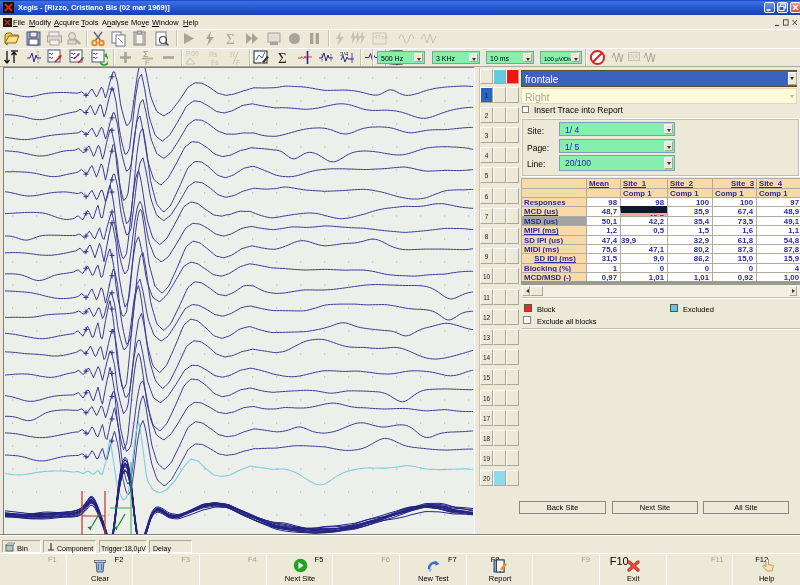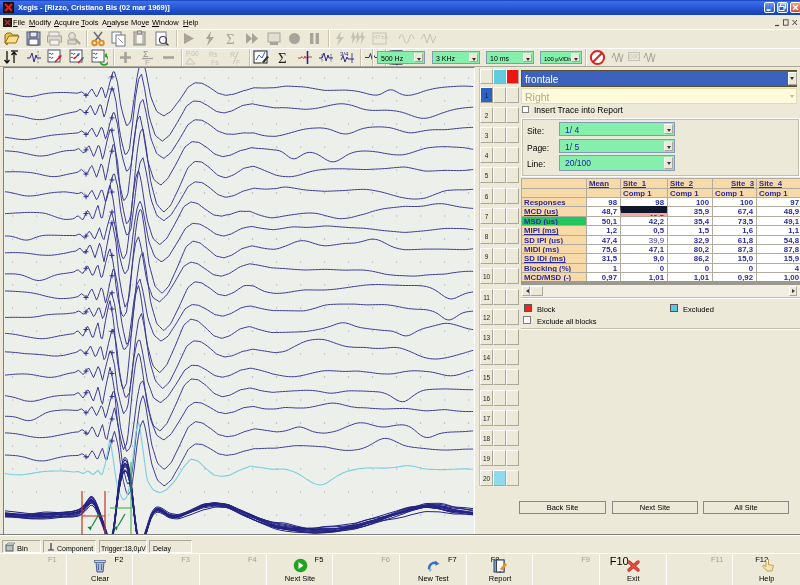--- a/index.html
+++ b/index.html
@@ -407,45 +407,45 @@
 <div class="abs" style="left:620px;top:197px;width:47px;height:9.4px;background:#fff;border-left:1px solid #b0aca0;border-top:1px solid #b0aca0;color:#2a2aa0;font-size:7.8px;font-weight:bold;text-align:right;padding-right:3px;line-height:9.4px;white-space:nowrap;overflow:hidden">98</div>
 <div class="abs" style="left:667px;top:197px;width:45px;height:9.4px;background:#fff;border-left:1px solid #b0aca0;border-top:1px solid #b0aca0;color:#2a2aa0;font-size:7.8px;font-weight:bold;text-align:right;padding-right:3px;line-height:9.4px;white-space:nowrap;overflow:hidden">100</div>
 <div class="abs" style="left:712px;top:197px;width:44px;height:9.4px;background:#fff;border-left:1px solid #b0aca0;border-top:1px solid #b0aca0;color:#2a2aa0;font-size:7.8px;font-weight:bold;text-align:right;padding-right:3px;line-height:9.4px;white-space:nowrap;overflow:hidden">100</div>
 <div class="abs" style="left:756px;top:197px;width:46px;height:9.4px;background:#fff;border-left:1px solid #b0aca0;border-top:1px solid #b0aca0;color:#2a2aa0;font-size:7.8px;font-weight:bold;text-align:right;padding-right:3px;line-height:9.4px;white-space:nowrap;overflow:hidden">97</div>
 <div class="abs" style="left:521px;top:206.4px;width:65px;height:9.4px;background:#f8d9a8;border-left:1px solid #b0aca0;border-top:1px solid #b0aca0;color:#2a2aa0;font-size:7.8px;font-weight:bold;text-align:left;padding-left:2px;text-decoration:underline;line-height:9.4px;white-space:nowrap;overflow:hidden">MCD (us)</div>
 <div class="abs" style="left:586px;top:206.4px;width:34px;height:9.4px;background:#fff;border-left:1px solid #b0aca0;border-top:1px solid #b0aca0;color:#2a2aa0;font-size:7.8px;font-weight:bold;text-align:right;padding-right:3px;line-height:9.4px;white-space:nowrap;overflow:hidden">48,7</div>
 <div class="abs" style="left:620px;top:206.4px;width:47px;height:9.4px;background:#fca5a5;border-left:1px solid #b0aca0;border-top:7px solid #0f172a;color:#2a2aa0;font-size:7.8px;font-weight:bold;text-align:right;padding-right:3px;line-height:9.4px;white-space:nowrap;overflow:hidden">42,5</div>
 <div class="abs" style="left:667px;top:206.4px;width:45px;height:9.4px;background:#fff;border-left:1px solid #b0aca0;border-top:1px solid #b0aca0;color:#2a2aa0;font-size:7.8px;font-weight:bold;text-align:right;padding-right:3px;line-height:9.4px;white-space:nowrap;overflow:hidden">35,9</div>
 <div class="abs" style="left:712px;top:206.4px;width:44px;height:9.4px;background:#fff;border-left:1px solid #b0aca0;border-top:1px solid #b0aca0;color:#2a2aa0;font-size:7.8px;font-weight:bold;text-align:right;padding-right:3px;line-height:9.4px;white-space:nowrap;overflow:hidden">67,4</div>
 <div class="abs" style="left:756px;top:206.4px;width:46px;height:9.4px;background:#fff;border-left:1px solid #b0aca0;border-top:1px solid #b0aca0;color:#2a2aa0;font-size:7.8px;font-weight:bold;text-align:right;padding-right:3px;line-height:9.4px;white-space:nowrap;overflow:hidden">48,9</div>
-<div class="abs" style="left:521px;top:215.8px;width:65px;height:9.4px;background:#22c55e;border-left:1px solid #b0aca0;border-top:1px solid #b0aca0;color:#2a2aa0;font-size:7.8px;font-weight:bold;text-align:left;padding-left:2px;text-decoration:underline;line-height:9.4px;white-space:nowrap;overflow:hidden">MSD (us)</div>
+<div class="abs" style="left:521px;top:215.8px;width:65px;height:9.4px;background:#a3a3a3;border-left:1px solid #b0aca0;border-top:1px solid #b0aca0;color:#2a2aa0;font-size:7.8px;font-weight:bold;text-align:left;padding-left:2px;text-decoration:underline;line-height:9.4px;white-space:nowrap;overflow:hidden">MSD (us)</div>
 <div class="abs" style="left:586px;top:215.8px;width:34px;height:9.4px;background:#fff;border-left:1px solid #b0aca0;border-top:1px solid #b0aca0;color:#2a2aa0;font-size:7.8px;font-weight:bold;text-align:right;padding-right:3px;line-height:9.4px;white-space:nowrap;overflow:hidden">50,1</div>
 <div class="abs" style="left:620px;top:215.8px;width:47px;height:9.4px;background:#fff;border-left:1px solid #b0aca0;border-top:1px solid #b0aca0;color:#2a2aa0;font-size:7.8px;font-weight:bold;text-align:right;padding-right:3px;line-height:9.4px;white-space:nowrap;overflow:hidden">42,2</div>
 <div class="abs" style="left:667px;top:215.8px;width:45px;height:9.4px;background:#fff;border-left:1px solid #b0aca0;border-top:1px solid #b0aca0;color:#2a2aa0;font-size:7.8px;font-weight:bold;text-align:right;padding-right:3px;line-height:9.4px;white-space:nowrap;overflow:hidden">35,4</div>
 <div class="abs" style="left:712px;top:215.8px;width:44px;height:9.4px;background:#fff;border-left:1px solid #b0aca0;border-top:1px solid #b0aca0;color:#2a2aa0;font-size:7.8px;font-weight:bold;text-align:right;padding-right:3px;line-height:9.4px;white-space:nowrap;overflow:hidden">73,5</div>
 <div class="abs" style="left:756px;top:215.8px;width:46px;height:9.4px;background:#fff;border-left:1px solid #b0aca0;border-top:1px solid #b0aca0;color:#2a2aa0;font-size:7.8px;font-weight:bold;text-align:right;padding-right:3px;line-height:9.4px;white-space:nowrap;overflow:hidden">49,1</div>
 <div class="abs" style="left:521px;top:225.20000000000002px;width:65px;height:9.4px;background:#f8d9a8;border-left:1px solid #b0aca0;border-top:1px solid #b0aca0;color:#2a2aa0;font-size:7.8px;font-weight:bold;text-align:left;padding-left:2px;text-decoration:underline;line-height:9.4px;white-space:nowrap;overflow:hidden">MIPI (ms)</div>
 <div class="abs" style="left:586px;top:225.20000000000002px;width:34px;height:9.4px;background:#fff;border-left:1px solid #b0aca0;border-top:1px solid #b0aca0;color:#2a2aa0;font-size:7.8px;font-weight:bold;text-align:right;padding-right:3px;line-height:9.4px;white-space:nowrap;overflow:hidden">1,2</div>
 <div class="abs" style="left:620px;top:225.20000000000002px;width:47px;height:9.4px;background:#fff;border-left:1px solid #b0aca0;border-top:1px solid #b0aca0;color:#2a2aa0;font-size:7.8px;font-weight:bold;text-align:right;padding-right:3px;line-height:9.4px;white-space:nowrap;overflow:hidden">0,5</div>
 <div class="abs" style="left:667px;top:225.20000000000002px;width:45px;height:9.4px;background:#fff;border-left:1px solid #b0aca0;border-top:1px solid #b0aca0;color:#2a2aa0;font-size:7.8px;font-weight:bold;text-align:right;padding-right:3px;line-height:9.4px;white-space:nowrap;overflow:hidden">1,5</div>
 <div class="abs" style="left:712px;top:225.20000000000002px;width:44px;height:9.4px;background:#fff;border-left:1px solid #b0aca0;border-top:1px solid #b0aca0;color:#2a2aa0;font-size:7.8px;font-weight:bold;text-align:right;padding-right:3px;line-height:9.4px;white-space:nowrap;overflow:hidden">1,6</div>
 <div class="abs" style="left:756px;top:225.20000000000002px;width:46px;height:9.4px;background:#fff;border-left:1px solid #b0aca0;border-top:1px solid #b0aca0;color:#2a2aa0;font-size:7.8px;font-weight:bold;text-align:right;padding-right:3px;line-height:9.4px;white-space:nowrap;overflow:hidden">1,1</div>
 <div class="abs" style="left:521px;top:234.60000000000002px;width:65px;height:9.4px;background:#f8d9a8;border-left:1px solid #b0aca0;border-top:1px solid #b0aca0;color:#2a2aa0;font-size:7.8px;font-weight:bold;text-align:left;padding-left:2px;text-decoration:underline;line-height:9.4px;white-space:nowrap;overflow:hidden">SD IPI (us)</div>
 <div class="abs" style="left:586px;top:234.60000000000002px;width:34px;height:9.4px;background:#fff;border-left:1px solid #b0aca0;border-top:1px solid #b0aca0;color:#2a2aa0;font-size:7.8px;font-weight:bold;text-align:right;padding-right:3px;line-height:9.4px;white-space:nowrap;overflow:hidden">47,4</div>
-<div class="abs" style="left:620px;top:234.60000000000002px;width:47px;height:9.4px;background:#fff;border-left:1px solid #b0aca0;border-top:1px solid #b0aca0;color:#2a2aa0;font-size:7.8px;font-weight:normal;text-align:right;padding-right:3px;line-height:9.4px;white-space:nowrap;overflow:hidden">39,9</div>
+<div class="abs" style="left:620px;top:234.60000000000002px;width:47px;height:9.4px;background:#fff;border-left:1px solid #b0aca0;border-top:1px solid #b0aca0;color:#2a2aa0;font-size:7.8px;font-weight:bold;padding-right:3px;line-height:9.4px;white-space:nowrap;overflow:hidden">39,9</div>
 <div class="abs" style="left:667px;top:234.60000000000002px;width:45px;height:9.4px;background:#fff;border-left:1px solid #b0aca0;border-top:1px solid #b0aca0;color:#2a2aa0;font-size:7.8px;font-weight:bold;text-align:right;padding-right:3px;line-height:9.4px;white-space:nowrap;overflow:hidden">32,9</div>
 <div class="abs" style="left:712px;top:234.60000000000002px;width:44px;height:9.4px;background:#fff;border-left:1px solid #b0aca0;border-top:1px solid #b0aca0;color:#2a2aa0;font-size:7.8px;font-weight:bold;text-align:right;padding-right:3px;line-height:9.4px;white-space:nowrap;overflow:hidden">61,8</div>
 <div class="abs" style="left:756px;top:234.60000000000002px;width:46px;height:9.4px;background:#fff;border-left:1px solid #b0aca0;border-top:1px solid #b0aca0;color:#2a2aa0;font-size:7.8px;font-weight:bold;text-align:right;padding-right:3px;line-height:9.4px;white-space:nowrap;overflow:hidden">54,8</div>
 <div class="abs" style="left:521px;top:244.00000000000003px;width:65px;height:9.4px;background:#f8d9a8;border-left:1px solid #b0aca0;border-top:1px solid #b0aca0;color:#2a2aa0;font-size:7.8px;font-weight:bold;text-align:left;padding-left:2px;text-decoration:underline;line-height:9.4px;white-space:nowrap;overflow:hidden">MIDI (ms)</div>
 <div class="abs" style="left:586px;top:244.00000000000003px;width:34px;height:9.4px;background:#fff;border-left:1px solid #b0aca0;border-top:1px solid #b0aca0;color:#2a2aa0;font-size:7.8px;font-weight:bold;text-align:right;padding-right:3px;line-height:9.4px;white-space:nowrap;overflow:hidden">75,6</div>
 <div class="abs" style="left:620px;top:244.00000000000003px;width:47px;height:9.4px;background:#fff;border-left:1px solid #b0aca0;border-top:1px solid #b0aca0;color:#2a2aa0;font-size:7.8px;font-weight:bold;text-align:right;padding-right:3px;line-height:9.4px;white-space:nowrap;overflow:hidden">47,1</div>
 <div class="abs" style="left:667px;top:244.00000000000003px;width:45px;height:9.4px;background:#fff;border-left:1px solid #b0aca0;border-top:1px solid #b0aca0;color:#2a2aa0;font-size:7.8px;font-weight:bold;text-align:right;padding-right:3px;line-height:9.4px;white-space:nowrap;overflow:hidden">80,2</div>
 <div class="abs" style="left:712px;top:244.00000000000003px;width:44px;height:9.4px;background:#fff;border-left:1px solid #b0aca0;border-top:1px solid #b0aca0;color:#2a2aa0;font-size:7.8px;font-weight:bold;text-align:right;padding-right:3px;line-height:9.4px;white-space:nowrap;overflow:hidden">87,3</div>
 <div class="abs" style="left:756px;top:244.00000000000003px;width:46px;height:9.4px;background:#fff;border-left:1px solid #b0aca0;border-top:1px solid #b0aca0;color:#2a2aa0;font-size:7.8px;font-weight:bold;text-align:right;padding-right:3px;line-height:9.4px;white-space:nowrap;overflow:hidden">87,8</div>
-<div class="abs" style="left:521px;top:253.40000000000003px;width:65px;height:9.4px;background:#f8d9a8;border-left:1px solid #b0aca0;border-top:1px solid #b0aca0;color:#2a2aa0;font-size:7.8px;font-weight:bold;text-align:left;padding-left:2px;text-decoration:underline;line-height:9.4px;white-space:nowrap;overflow:hidden">SD IDI (ms)</div>
+<div class="abs" style="left:521px;top:253.40000000000003px;width:65px;height:9.4px;background:#f8d9a8;border-left:1px solid #b0aca0;border-top:1px solid #b0aca0;color:#2a2aa0;font-size:7.8px;font-weight:bold;text-align:center;padding-left:2px;text-decoration:underline;line-height:9.4px;white-space:nowrap;overflow:hidden">SD IDI (ms)</div>
 <div class="abs" style="left:586px;top:253.40000000000003px;width:34px;height:9.4px;background:#fff;border-left:1px solid #b0aca0;border-top:1px solid #b0aca0;color:#2a2aa0;font-size:7.8px;font-weight:bold;text-align:right;padding-right:3px;line-height:9.4px;white-space:nowrap;overflow:hidden">31,5</div>
 <div class="abs" style="left:620px;top:253.40000000000003px;width:47px;height:9.4px;background:#fff;border-left:1px solid #b0aca0;border-top:1px solid #b0aca0;color:#2a2aa0;font-size:7.8px;font-weight:bold;text-align:right;padding-right:3px;line-height:9.4px;white-space:nowrap;overflow:hidden">9,0</div>
 <div class="abs" style="left:667px;top:253.40000000000003px;width:45px;height:9.4px;background:#fff;border-left:1px solid #b0aca0;border-top:1px solid #b0aca0;color:#2a2aa0;font-size:7.8px;font-weight:bold;text-align:right;padding-right:3px;line-height:9.4px;white-space:nowrap;overflow:hidden">86,2</div>
 <div class="abs" style="left:712px;top:253.40000000000003px;width:44px;height:9.4px;background:#fff;border-left:1px solid #b0aca0;border-top:1px solid #b0aca0;color:#2a2aa0;font-size:7.8px;font-weight:bold;text-align:right;padding-right:3px;line-height:9.4px;white-space:nowrap;overflow:hidden">15,0</div>
 <div class="abs" style="left:756px;top:253.40000000000003px;width:46px;height:9.4px;background:#fff;border-left:1px solid #b0aca0;border-top:1px solid #b0aca0;color:#2a2aa0;font-size:7.8px;font-weight:bold;text-align:right;padding-right:3px;line-height:9.4px;white-space:nowrap;overflow:hidden">15,9</div>
 <div class="abs" style="left:521px;top:262.8px;width:65px;height:9.4px;background:#f8d9a8;border-left:1px solid #b0aca0;border-top:1px solid #b0aca0;color:#2a2aa0;font-size:7.8px;font-weight:bold;text-align:left;padding-left:2px;text-decoration:underline;line-height:9.4px;white-space:nowrap;overflow:hidden">Blocking (%)</div>
 <div class="abs" style="left:586px;top:262.8px;width:34px;height:9.4px;background:#fff;border-left:1px solid #b0aca0;border-top:1px solid #b0aca0;color:#2a2aa0;font-size:7.8px;font-weight:bold;text-align:right;padding-right:3px;line-height:9.4px;white-space:nowrap;overflow:hidden">1</div>
 <div class="abs" style="left:620px;top:262.8px;width:47px;height:9.4px;background:#fff;border-left:1px solid #b0aca0;border-top:1px solid #b0aca0;color:#2a2aa0;font-size:7.8px;font-weight:bold;text-align:right;padding-right:3px;line-height:9.4px;white-space:nowrap;overflow:hidden">0</div>
 <div class="abs" style="left:667px;top:262.8px;width:45px;height:9.4px;background:#fff;border-left:1px solid #b0aca0;border-top:1px solid #b0aca0;color:#2a2aa0;font-size:7.8px;font-weight:bold;text-align:right;padding-right:3px;line-height:9.4px;white-space:nowrap;overflow:hidden">0</div>
 <div class="abs" style="left:712px;top:262.8px;width:44px;height:9.4px;background:#fff;border-left:1px solid #b0aca0;border-top:1px solid #b0aca0;color:#2a2aa0;font-size:7.8px;font-weight:bold;text-align:right;padding-right:3px;line-height:9.4px;white-space:nowrap;overflow:hidden">0</div>

